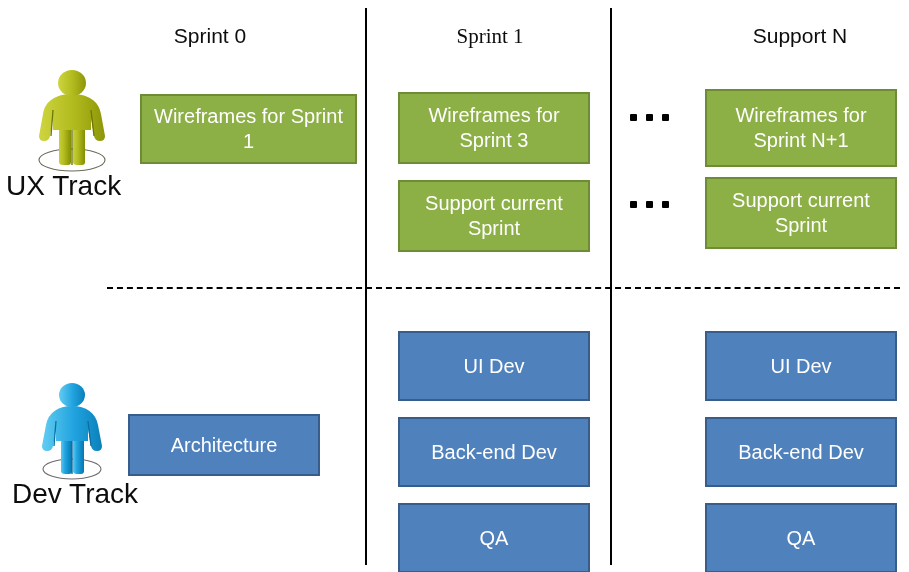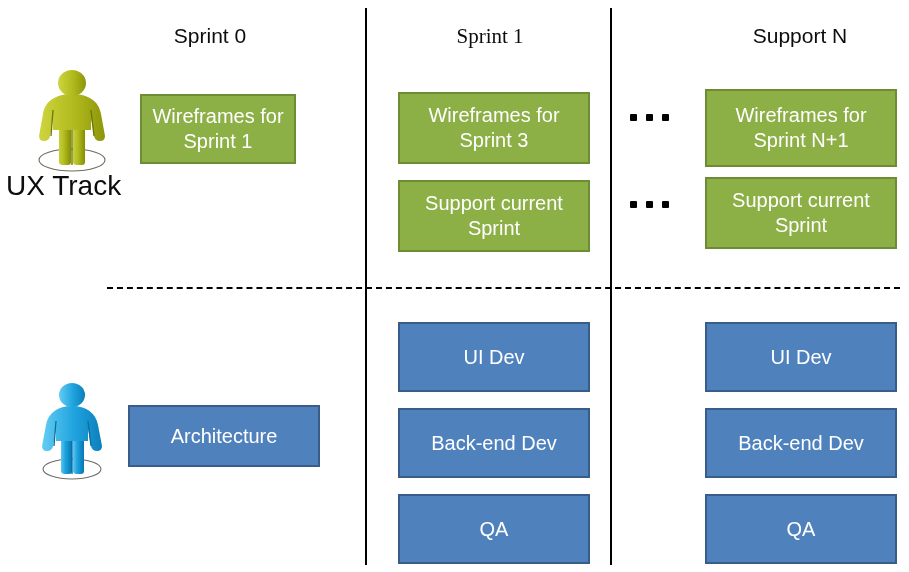--- a/index.html
+++ b/index.html
@@ -32,21 +32,21 @@
   
   .task-box{
     position:absolute;
     box-sizing:border-box;
     display:flex;align-items:center;justify-content:center;
     text-align:center;
     color:#ffffff;font-size:20px;line-height:25px;
     padding:2px 6px;
   }
   .task-box.green{background:#8CAF46;border:2px solid #6E8B35;}
-  .task-box.blue{background:#4F81BD;border:2px solid #385D8A;}
+  .task-box.blue{background:#4F81BD;border:2px solid #385D8A;margin-top:9px;}
   .task-box .txt{display:block;width:100%;}
 
   
   .track-label{
     position:absolute;
     font-size:28px;color:#0d0d0d;white-space:nowrap;
   }
 
   
   .ellipsis{
@@ -134,22 +134,23 @@
                C28 23 18 30 16 42
                L12 63 Q12 68 17 68 Q22 68 23 63 L26 46
                L26 58 L58 58 L58 46 L61 63
                Q62 68 67 68 Q72 68 72 63 L68 42
                C66 30 56 23 42 23 Z" fill="url(#dvgh)"></path>
       <line x1="26" y1="38" x2="24" y2="63" stroke="#0A6FA0" stroke-width="1.3"></line>
       <line x1="58" y1="38" x2="61" y2="63" stroke="#0A6FA0" stroke-width="1.3"></line>
       <ellipse cx="42" cy="12" rx="13" ry="12" fill="url(#dvgh)"></ellipse>
     </svg>
   </div>
-
-  <div class="task-box green" style="left:140px;top:94px;width:156px;height:70px;">
+  <div class="track-label" style="left:12px;top:478px;">Dev Track</div>
+
+  <div class="task-box green" style="left:140px;top:94px;width:217px;height:70px;">
     <span class="txt">Wireframes for Sprint 1</span>
   </div>
 
   <div class="task-box green" style="left:398px;top:92px;width:192px;height:72px;">
     <span class="txt">Wireframes for Sprint 3</span>
   </div>
   <div class="task-box green" style="left:398px;top:180px;width:192px;height:72px;">
     <span class="txt">Support current Sprint</span>
   </div>
 

